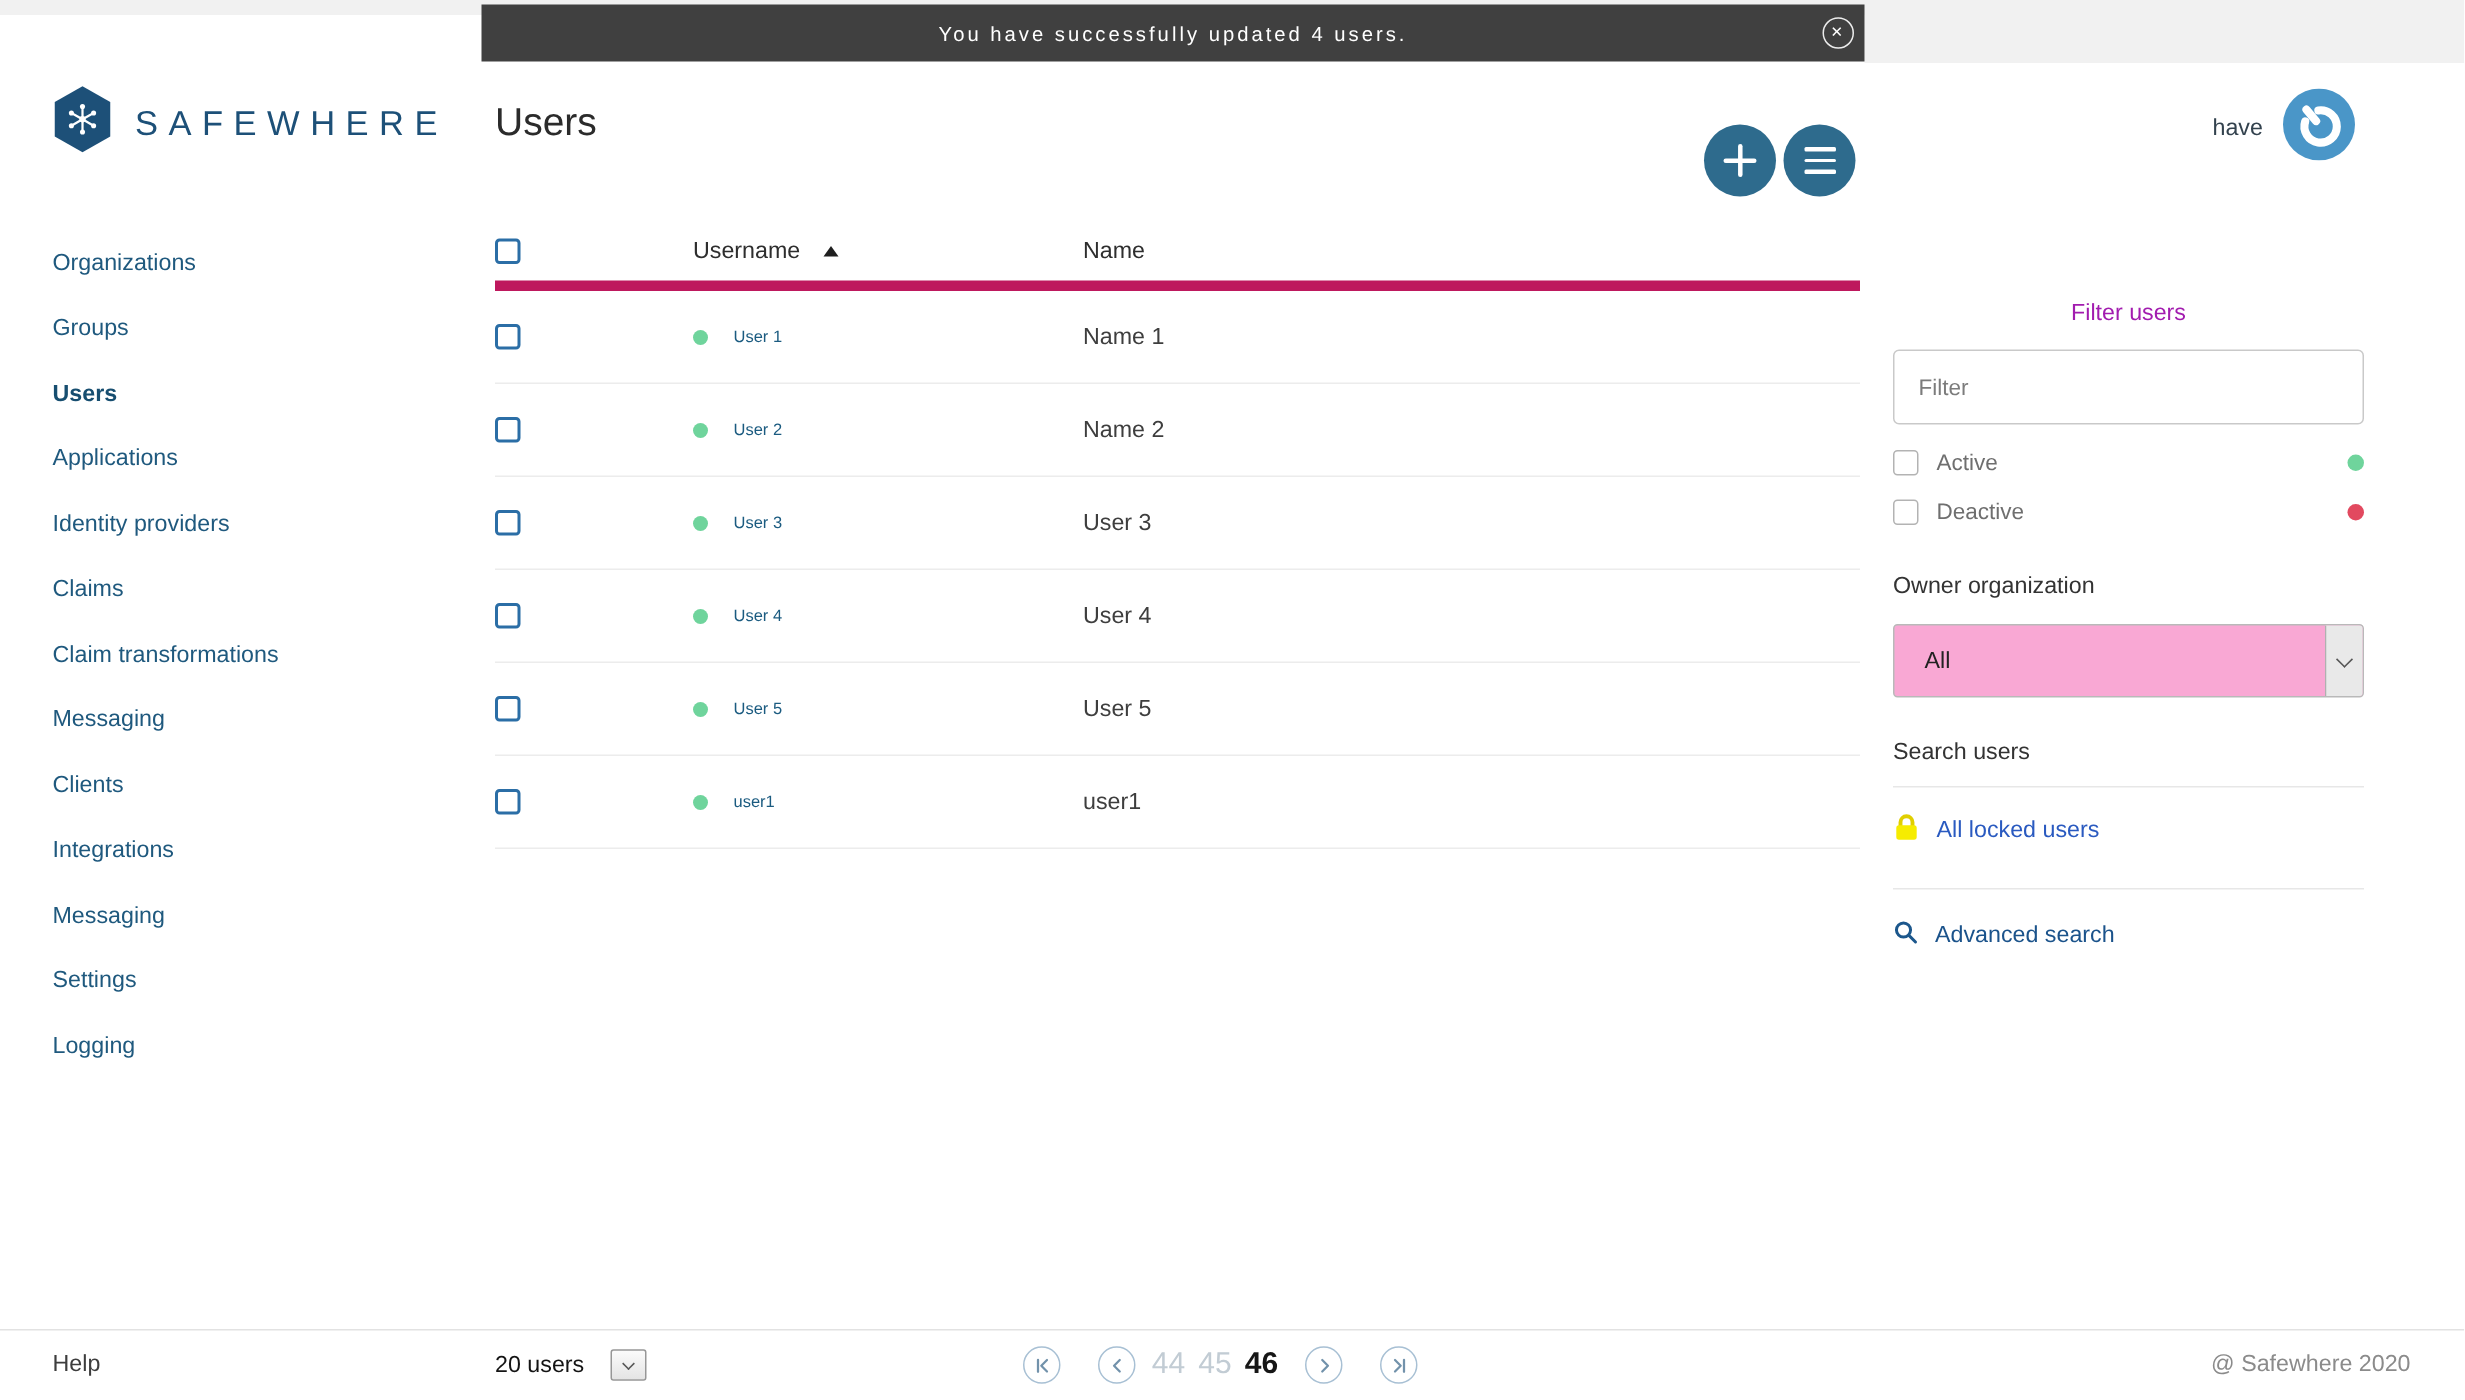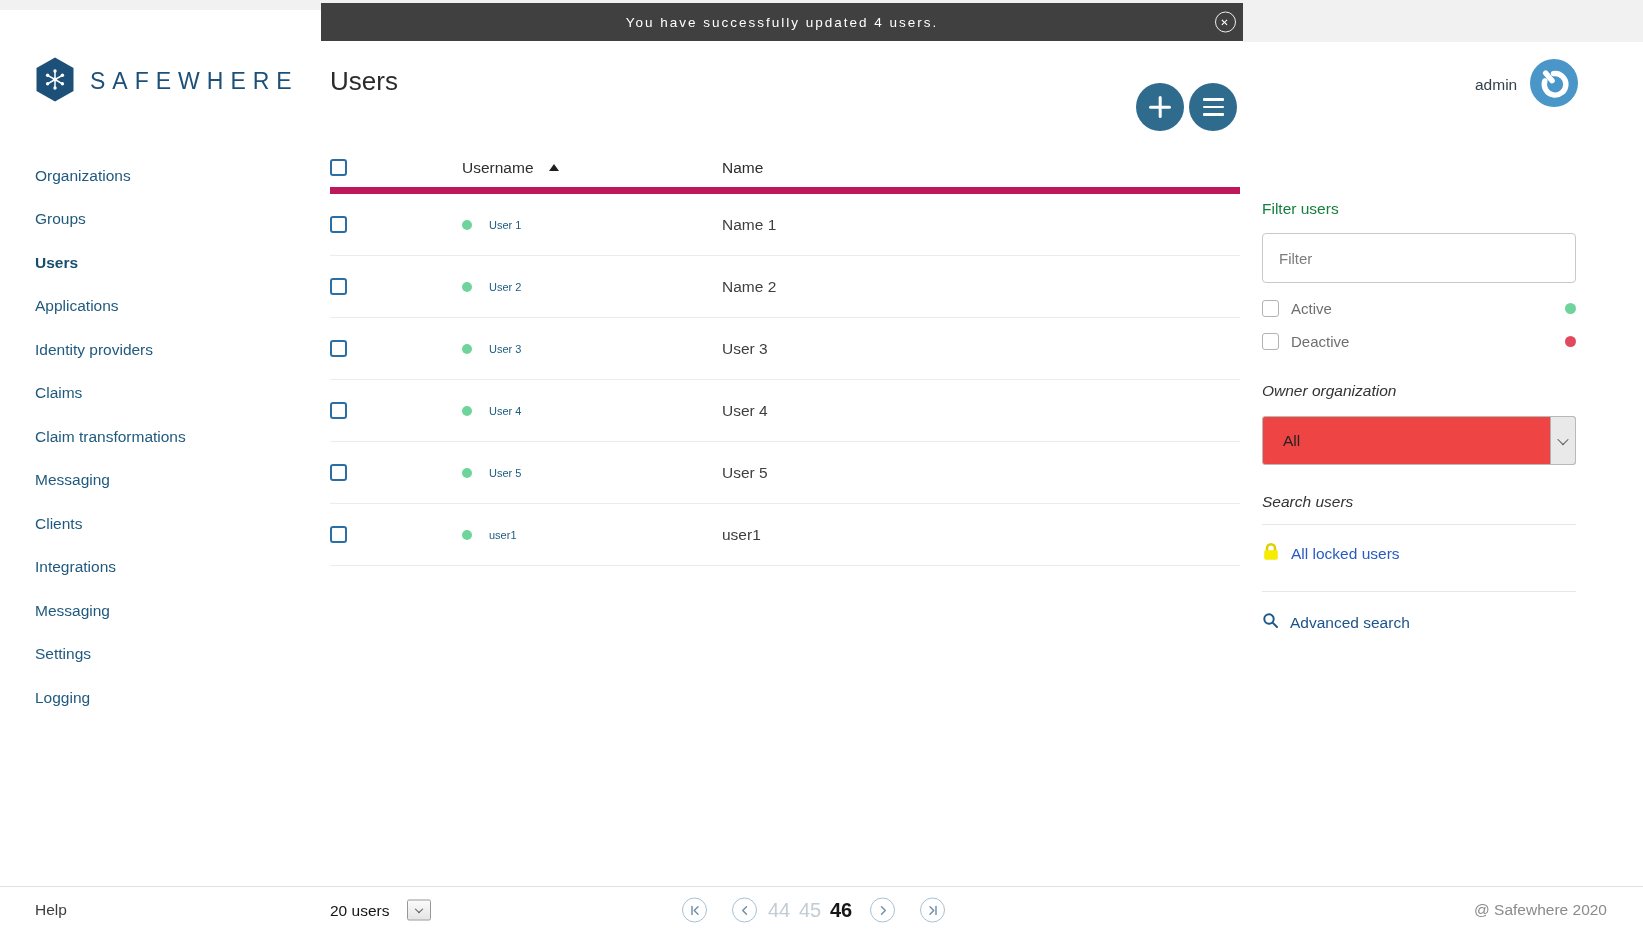--- a/index.html
+++ b/index.html
@@ -49,32 +49,32 @@
   .col-name { flex: 1; font-size: 15.5px; color: #3e3e3e; }
   .cb { width: 17px; height: 17px; border: 2px solid #2b6ea6; border-radius: 3px; background: #fff; cursor: pointer; }
   .th-label { font-size: 15.5px; color: #2e2e2e; font-weight: 500; cursor: pointer; }
   .sort-asc { width: 0; height: 0; border-left: 5.5px solid transparent; border-right: 5.5px solid transparent;
               border-bottom: 7px solid #1f1f1f; margin-left: 15px; }
   .dot { width: 10px; height: 10px; border-radius: 50%; background: #6fd49c; flex: none; }
   .user-link { margin-left: 17px; font-size: 11px; color: #1b5b80; cursor: pointer; }
 
   
   .panel { position: absolute; left: 1262px; top: 200px; width: 314px; }
-  .panel-title { font-size: 15.5px; color: #15803d; }
+  .panel-title { font-size: 15.5px; color: #a21caf; text-align: center; }
   .filter-input { margin-top: 15px; width: 100%; height: 50px; border: 1px solid #c9c9c9; border-radius: 4px;
                   font-size: 15px; padding: 0 16px; color: #333; outline: none; font-family: "Liberation Sans", sans-serif; }
   .filter-input::placeholder { color: #7c7c7c; }
   .status-row { margin-top: 14px; display: flex; align-items: center; height: 22px; }
   .status-row + .status-row { margin-top: 11px; }
   .cb-gray { width: 17px; height: 17px; border: 1px solid #b3b3b3; border-radius: 3px; background: #fff; cursor: pointer; flex: none; }
   .status-label { margin-left: 12px; font-size: 15px; color: #6f6f6f; }
   .status-dot { margin-left: auto; width: 11px; height: 11px; border-radius: 50%; }
-  .section-label { margin-top: 30px; font-size: 15.5px; color: #333; font-style: italic; }
+  .section-label { margin-top: 30px; font-size: 15.5px; color: #333; }
   .org-select { position: relative; margin-top: 16px; width: 100%; height: 49px; border: 1px solid #b9b9b9;
-                border-radius: 3px; display: flex; align-items: center; cursor: pointer; background: #ef4444; }
+                border-radius: 3px; display: flex; align-items: center; cursor: pointer; background: #f9a8d4; }
   .org-value { padding-left: 20px; font-size: 15.5px; color: #222; }
   .select-arrow-box { position: absolute; right: 0; top: 0; bottom: 0; width: 25px; background: #e9e9e9;
                 border-left: 1px solid #b0b0b0; border-radius: 0 2px 2px 0;
                 display: flex; align-items: center; justify-content: center; }
   .chev { width: 8px; height: 8px; border-right: 1.6px solid #555; border-bottom: 1.6px solid #555;
           transform: rotate(45deg) translate(-1px,-1px); }
   .panel-divider { margin-top: 13px; border-bottom: 1px solid #e7e7e7; }
   .link-row { display: flex; align-items: center; gap: 11px; cursor: pointer; }
   .row-locked { margin-top: 17px; }
   .row-advanced { margin-top: 38px; }
@@ -135,21 +135,21 @@
             <circle cx="12.6" cy="18.3" r="1.7"></circle>
         </g>
       </svg>
     </span>
     <span class="logo-text">SAFEWHERE</span>
   </div>
 
   <div class="page-title">Users</div>
 
   <div class="user-area">
-    <span class="user-name">admin</span>
+    <span class="user-name">have</span>
     <span>
       <svg width="48" height="48" viewBox="0 0 48 48">
         <circle cx="24" cy="24" r="24" fill="#4a96c8"></circle>
         <g transform="rotate(-40 24 24)">
           <path d="M18.3 16.5 A10.8 10.8 0 1 0 29.7 16.5" fill="none" stroke="#fff" stroke-width="5.4" stroke-linecap="round"></path>
           <line x1="24" y1="11" x2="24" y2="21" stroke="#fff" stroke-width="5.4" stroke-linecap="round"></line>
         </g>
       </svg>
     </span>
   </div>

